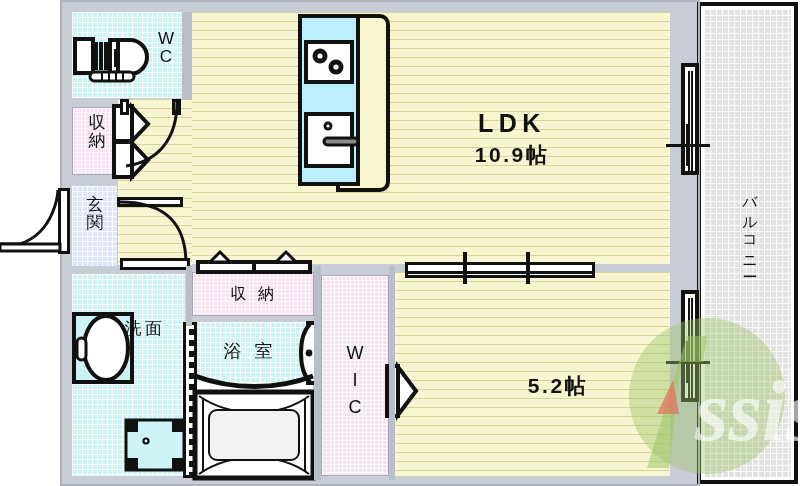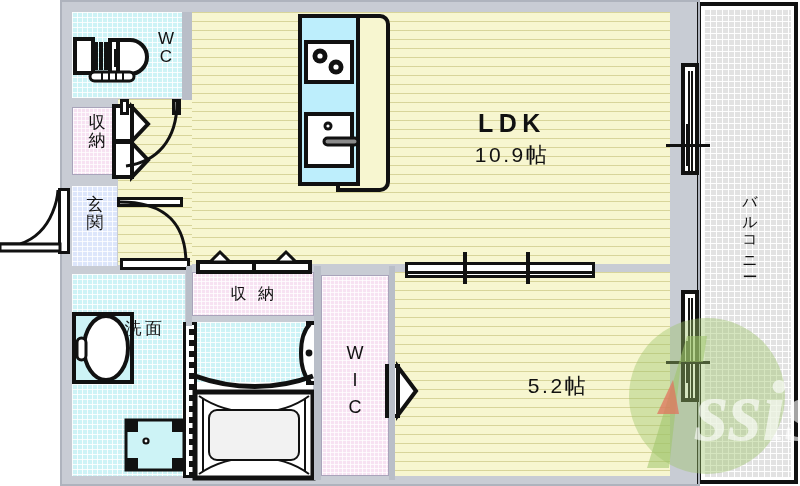--- a/index.html
+++ b/index.html
@@ -42,21 +42,21 @@
     background-color:#e2e2e2;
     background-image:
       repeating-linear-gradient(to right, rgba(255,255,255,.95) 0 1px, rgba(0,0,0,0) 1px 6px),
       repeating-linear-gradient(to bottom, rgba(255,255,255,.95) 0 1px, rgba(0,0,0,0) 1px 6px);
   }
 
   
   .lbl{position:absolute;color:#111;letter-spacing:.12em;white-space:pre;
        text-align:center;line-height:1.25;font-family:"Liberation Sans","DejaVu Sans",sans-serif;}
   .lbl-big{font-size:25px;font-weight:700;letter-spacing:.22em;}
-  .lbl-mid{font-size:21px;font-weight:400;letter-spacing:.12em;}
+  .lbl-mid{font-size:21px;font-weight:700;letter-spacing:.12em;}
   .lbl-jp{font-size:16px;letter-spacing:.22em;}
   .lbl-vert{writing-mode:vertical-rl;text-orientation:upright;letter-spacing:.25em;font-size:15px;}
   .lbl-stack{font-size:17px;line-height:1.05;letter-spacing:0;}
 
   svg{display:block;overflow:visible;}
 
   
   #wm{position:absolute;left:595px;top:318px;width:210px;height:170px;opacity:1;pointer-events:none;}
 </style>
 </head>
@@ -221,20 +221,21 @@
       <circle cx="22" cy="23" r="3.6" fill="#111"></circle>
         <circle cx="22" cy="23" r="1.4" fill="#fff"></circle>
     </svg>
   </div>
 
   <div class="ab" style="left:183px;top:322px;width:14px;height:156px;border:3px solid #111;background:#fff;">
     <div class="ab" style="left:3px;top:4px;width:5px;height:148px;
         background:repeating-linear-gradient(to bottom,#111 0 6px,#fff 6px 11px);"></div>
   </div>
 
+  <div class="lbl lbl-jp" style="left:210px;top:340px;width:80px;font-size:18px;">浴 室</div>
   <div class="ab" style="left:296px;top:322px;width:22px;height:62px;">
     <svg width="22" height="62" viewBox="0 0 22 62">
       <rect x="12" y="1" width="9" height="60" fill="#fff" stroke="#111" stroke-width="4"></rect>
       <path d="M14 2 C2 14 2 48 14 60" fill="#fff" stroke="#111" stroke-width="4"></path>
       <circle cx="13" cy="31" r="3.4" fill="#111"></circle>
     </svg>
   </div>
   <div class="ab" style="left:193px;top:374px;width:122px;height:106px;">
     <svg width="122" height="106" viewBox="0 0 122 106">
       <path d="M2 2 C40 16 84 16 120 2" fill="none" stroke="#111" stroke-width="5"></path>

